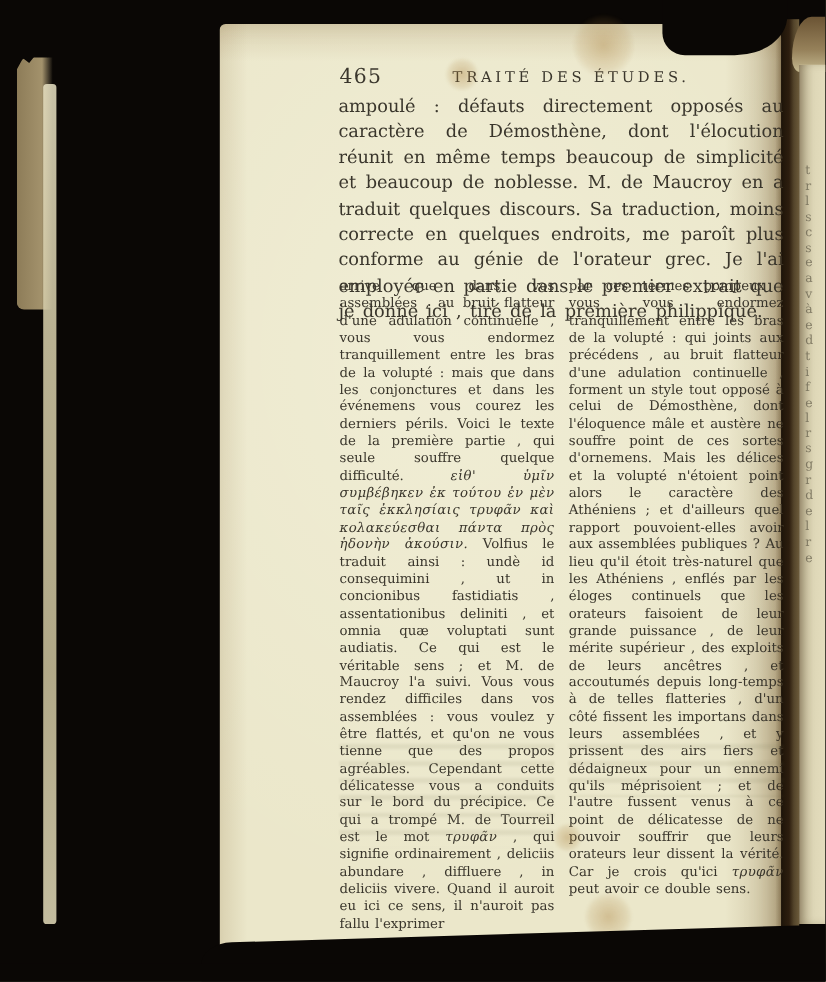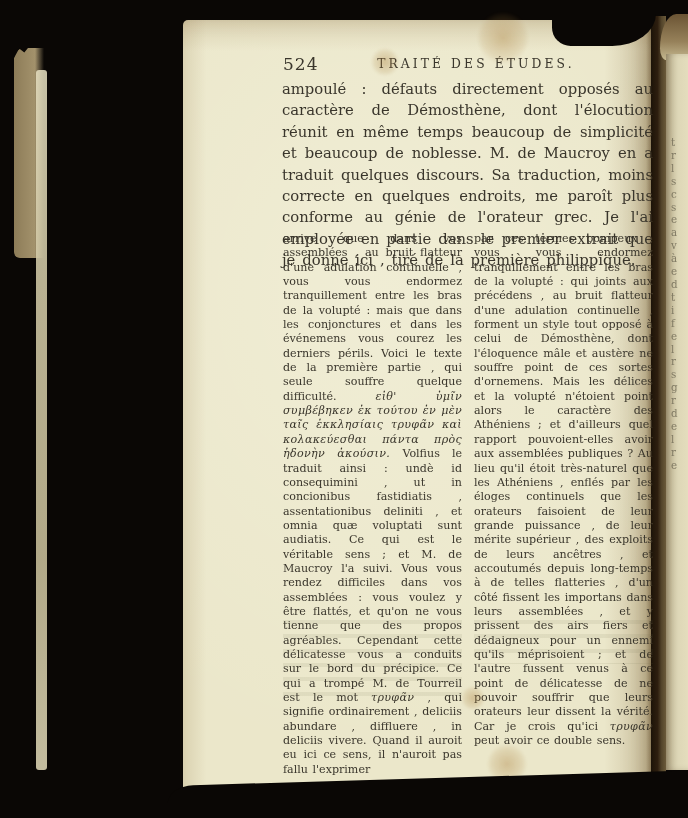--- a/index.html
+++ b/index.html
@@ -112,21 +112,21 @@
 
 <div class="scene">
 
   <div class="fore-edge">
     <div class="cover-lip"></div>
     <div class="light-sliver"></div>
   </div>
 
   <div class="page">
     <div class="header">
-      <span class="page-number">524</span>
+      <span class="page-number">465</span>
       <span class="running-title">TRAITÉ DES ÉTUDES.</span>
     </div>
 
     <div class="intro"><span class="seg-r">ampoulé : défauts directement opposés au caractère de Démosthène, dont l'élocution réunit en même temps beaucoup de simplicité et beaucoup de noblesse. M. de Maucroy en a traduit quelques discours. Sa traduction, moins correcte en quelques endroits, me paroît plus conforme au génie de l'orateur grec. Je l'ai employée en partie dans le premier extrait que je donne ici , tiré de la première philippique.</span></div>
 
     <div class="cols">
       <div class="col"><span class="seg-i">arrive que dans vos assemblées , au bruit flatteur d'une adulation continuelle , vous vous endormez tranquillement entre les bras de la volupté : mais que dans les conjonctures et dans les événemens vous courez les derniers périls. </span><span class="seg-r">Voici le texte de la première partie , qui seule souffre quelque difficulté. </span><span class="seg-g">εἰθ' ὑμῖν συμβέβηκεν ἐκ τούτου ἐν μὲν ταῖς ἐκκλησίαις τρυφᾶν καὶ κολακεύεσθαι πάντα πρὸς ἡδονὴν ἀκούσιν. </span><span class="seg-r">Volfius le traduit ainsi : </span><span class="seg-i">undè id consequimini , ut in concionibus fastidiatis , assentationibus deliniti , et omnia quæ voluptati sunt audiatis. </span><span class="seg-r">Ce qui est le véritable sens ; et M. de Maucroy l'a suivi. Vous vous rendez difficiles dans vos assemblées : vous voulez y être flattés, et qu'on ne vous tienne que des propos agréables. Cependant cette délicatesse vous a conduits sur le bord du précipice. Ce qui a trompé M. de Tourreil est le mot </span><span class="seg-g">τρυφᾶν</span><span class="seg-r"> , qui signifie ordinairement , </span><span class="seg-i">deliciis abundare , diffluere , in deliciis vivere. </span><span class="seg-r">Quand il auroit eu ici ce sens, il n'auroit pas fallu l'exprimer</span></div>
       <div class="col"><span class="seg-r">par ces termes pompeux , </span><span class="seg-i">vous vous endormez tranquillement entre les bras de la volupté : </span><span class="seg-r">qui joints aux précédens , </span><span class="seg-i">au bruit flatteur d'une adulation continuelle , </span><span class="seg-r">forment un style tout opposé à celui de Démosthène, dont l'éloquence mâle et austère ne souffre point de ces sortes d'ornemens. Mais les délices et la volupté n'étoient point alors le caractère des Athéniens ; et d'ailleurs quel rapport pouvoient-elles avoir aux assemblées publiques ? Au lieu qu'il étoit très-naturel que les Athéniens , enflés par les éloges continuels que les orateurs faisoient de leur grande puissance , de leur mérite supérieur , des exploits de leurs ancêtres , et accoutumés depuis long-temps à de telles flatteries , d'un côté fissent les importans dans leurs assemblées , et y prissent des airs fiers et dédaigneux pour un ennemi qu'ils méprisoient ; et de l'autre fussent venus à ce point de délicatesse de ne pouvoir souffrir que leurs orateurs leur dissent la vérité. Car je crois qu'ici </span><span class="seg-g">τρυφᾶν</span><span class="seg-r"> peut avoir ce double sens.</span></div>
     </div>
 

